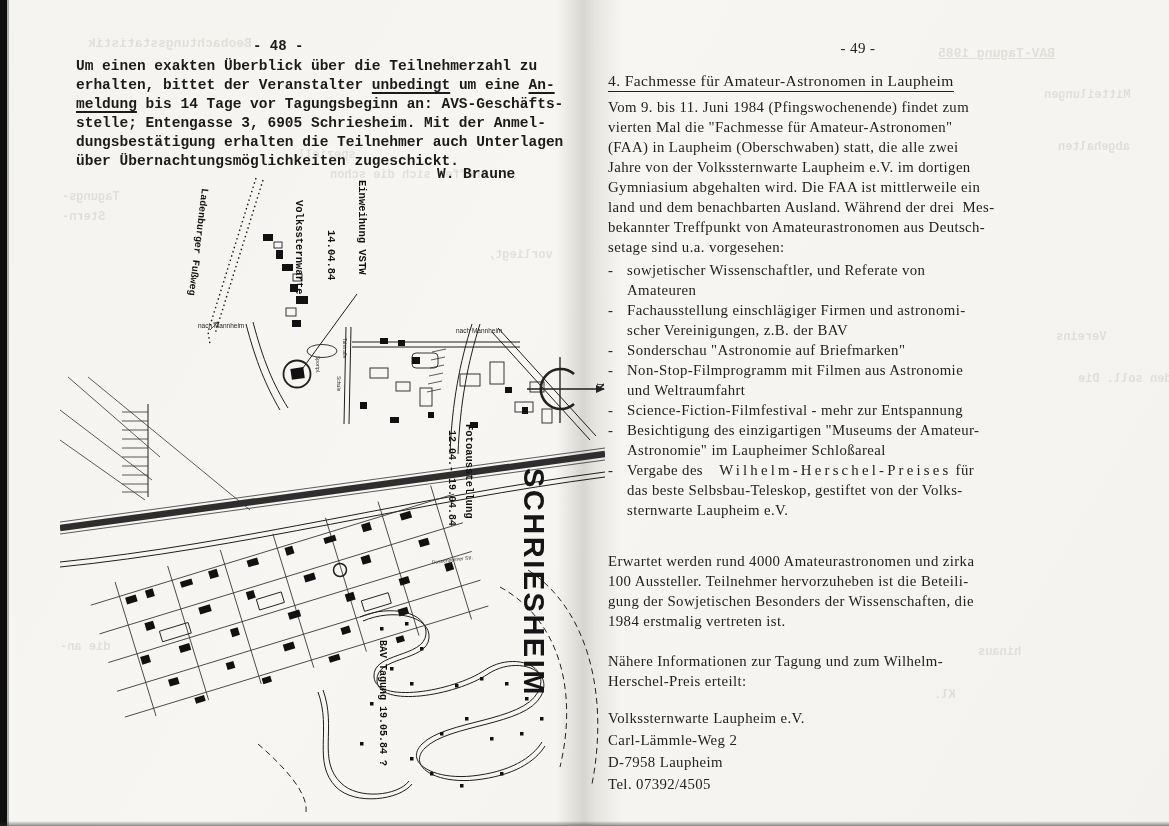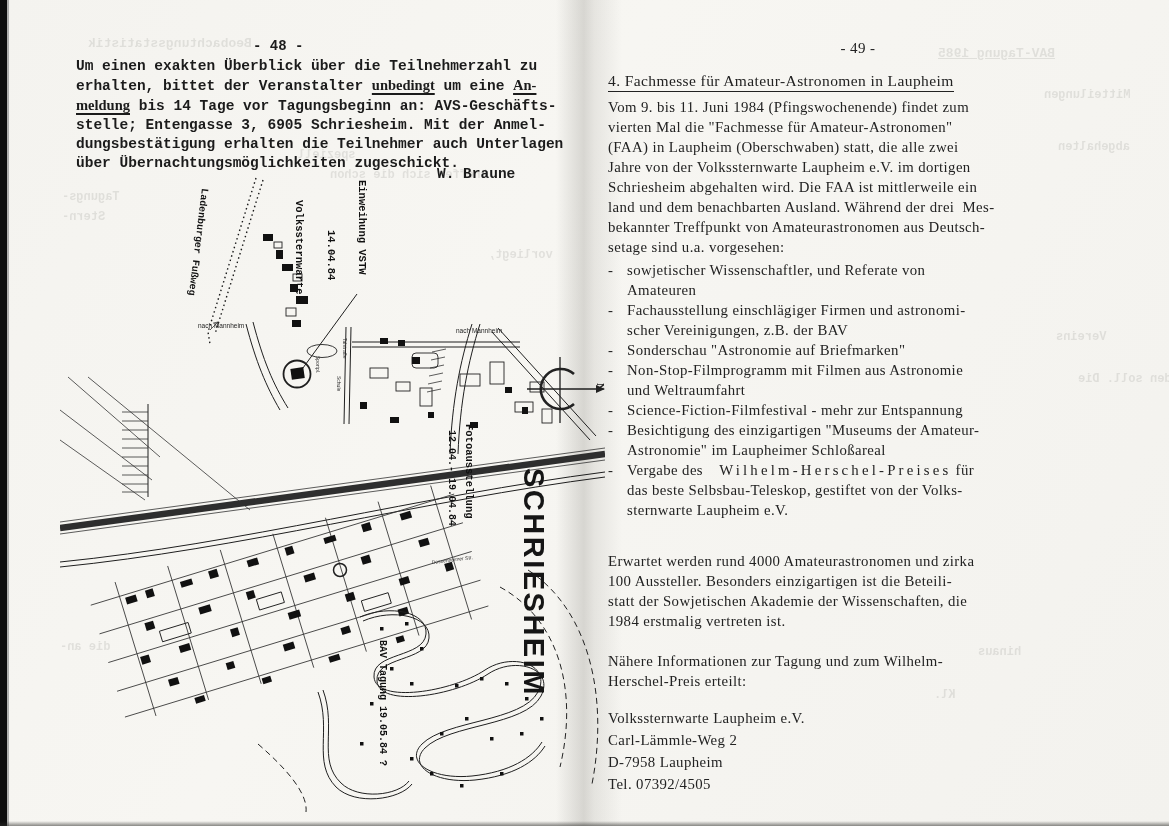--- a/index.html
+++ b/index.html
@@ -21,21 +21,21 @@
   .br-0{left:938px;top:46px;font-size:13px;text-decoration:underline}.br-1{left:1044px;top:88px}
   .br-2{left:1058px;top:140px}.br-3{left:1056px;top:330px}.br-4{left:1078px;top:372px}
   .br-5{left:978px;top:645px}.br-6{left:934px;top:688px}
 
   
   .mono{font-family:"Liberation Mono",monospace;font-weight:700;color:#1b1b1b;}
   .pn48{position:absolute;left:253px;top:38px;width:96px;text-align:left;font-size:14px;}
   .p48-para{position:absolute;left:76px;top:57px;width:505px;font-size:14.5px;line-height:19px;}
   .p48-sign{position:absolute;left:437px;top:166px;font-size:14.5px;}
   .line{white-space:pre;}
-  .u{text-decoration:underline;text-decoration-thickness:1.5px;text-underline-offset:3px;font-family:Liberation Serif, serif;}
+  .u{text-decoration:underline;text-decoration-thickness:1.5px;text-underline-offset:3px;}
   .sp{letter-spacing:3.2px;margin-left:12px;}
 
   
   .p49{font-family:"Liberation Serif",serif;color:#222;letter-spacing:.4px;}
   .pn49{position:absolute;left:810px;top:40px;width:96px;text-align:center;font-size:15px;}
   .p49-title{position:absolute;left:608px;top:72px;font-size:15.5px;padding-bottom:1px;
              border-bottom:1.3px solid #222;white-space:nowrap;}
   .rp-block{position:absolute;left:608px;width:540px;font-size:14.8px;line-height:20px;}
   #intro{top:97px}#bullets{top:260px}#expected{top:551px}#info{top:651px}
   #contact{top:707px;line-height:22px}
@@ -263,21 +263,21 @@
   </div>
 
   <div class="p49">
     <div class="pn49">- 49 -</div>
     <div class="p49-title">4. Fachmesse für Amateur-Astronomen in Laupheim</div>
     <div class="rp-block" id="intro">
         <div class="line"><span>Vom 9. bis 11. Juni 1984 (Pfingswochenende) findet zum</span></div>
         <div class="line"><span>vierten Mal die "Fachmesse für Amateur-Astronomen"</span></div>
         <div class="line"><span>(FAA) in Laupheim (Oberschwaben) statt, die alle zwei</span></div>
         <div class="line"><span>Jahre von der Volkssternwarte Laupheim e.V. im dortigen</span></div>
-        <div class="line"><span>Schriesheim abgehalten wird. Die FAA ist mittlerweile ein</span></div>
+        <div class="line"><span>Gymniasium abgehalten wird. Die FAA ist mittlerweile ein</span></div>
         <div class="line"><span>land und dem benachbarten Ausland. Während der drei  Mes-</span></div>
         <div class="line"><span>bekannter Treffpunkt von Amateurastronomen aus Deutsch-</span></div>
         <div class="line"><span>setage sind u.a. vorgesehen:</span></div>
       </div>
     <div class="rp-block" id="bullets">
         <div class="bullet">
           <span class="dash">-</span>
           <div class="line"><span>sowjetischer Wissenschaftler, und Referate von</span></div>
           <div class="line"><span>Amateuren</span></div>
         </div>
@@ -306,22 +306,22 @@
         </div>
         <div class="bullet">
           <span class="dash">-</span>
           <div class="line"><span>Vergabe des </span><span class="sp">Wilhelm-Herschel-Preises</span><span> für</span></div>
           <div class="line"><span>das beste Selbsbau-Teleskop, gestiftet von der Volks-</span></div>
           <div class="line"><span>sternwarte Laupheim e.V.</span></div>
         </div>
       </div>
     <div class="rp-block" id="expected">
         <div class="line"><span>Erwartet werden rund 4000 Amateurastronomen und zirka</span></div>
-        <div class="line"><span>100 Aussteller. Besonders einzigartigen ist die Beteili-</span></div>
-        <div class="line"><span>statt der Sowjetischen Akademie der Wissenschaften, die</span></div>
+        <div class="line"><span>100 Aussteller. Teilnehmer hervorzuheben ist die Beteili-</span></div>
+        <div class="line"><span>gung der Sowjetischen Besonders der Wissenschaften, die</span></div>
         <div class="line"><span>1984 erstmalig vertreten ist.</span></div>
       </div>
     <div class="rp-block" id="info">
         <div class="line"><span>Nähere Informationen zur Tagung und zum Wilhelm-</span></div>
         <div class="line"><span>Herschel-Preis erteilt:</span></div>
       </div>
     <div class="rp-block" id="contact">
         <div class="line"><span>Volkssternwarte Laupheim e.V.</span></div>
         <div class="line"><span>Carl-Lämmle-Weg 2</span></div>
         <div class="line"><span>D-7958 Laupheim</span></div>

